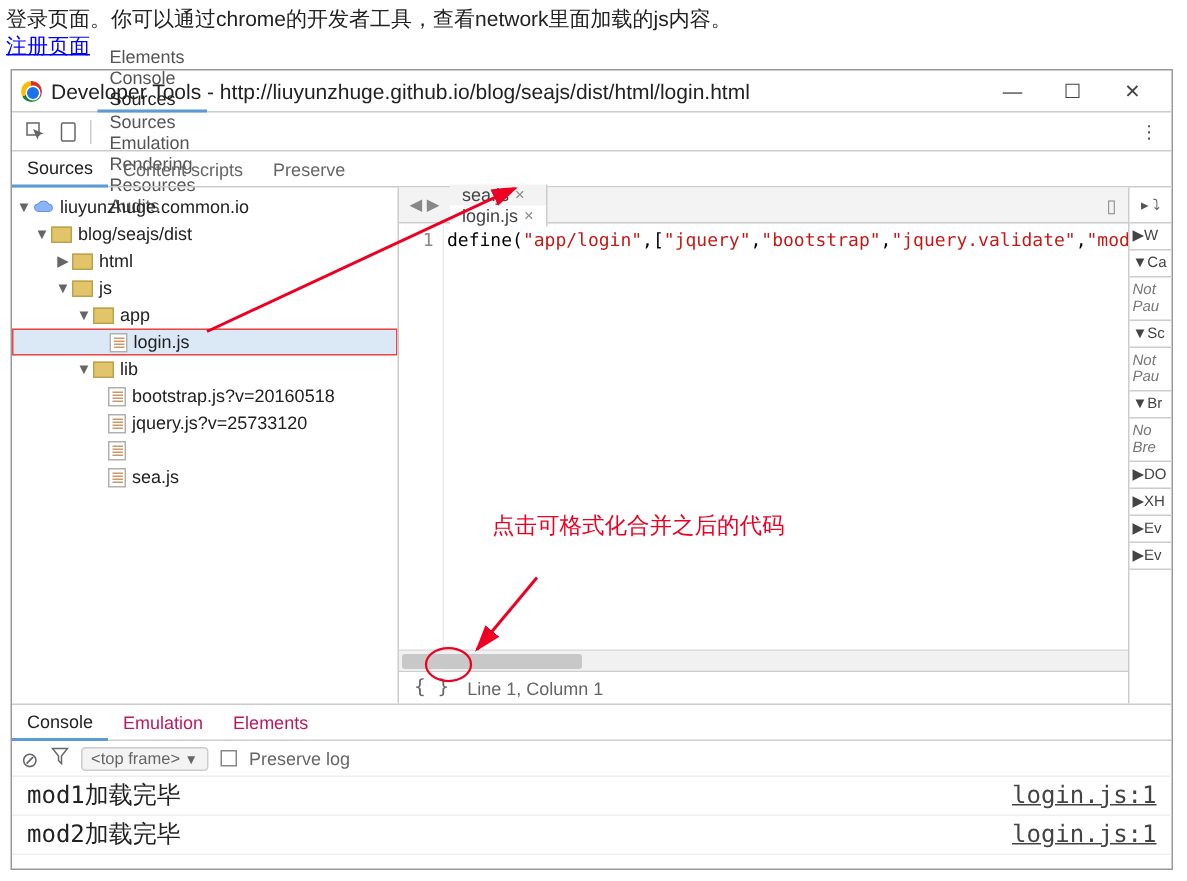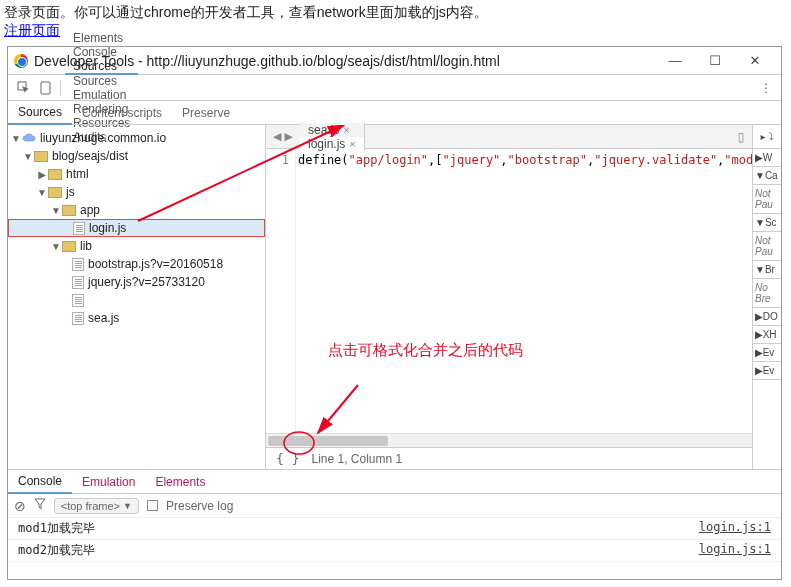--- a/index.html
+++ b/index.html
@@ -62,21 +62,21 @@
   .rs-section { border-bottom:1px solid #ccc; padding:3px 2px; font-style:italic; color:#777; line-height:1.1; }
   .rs-section .hdr{font-style:normal;color:#444;}
   
   .drawer { border-top:1px solid #ccc; display:flex; flex-direction:column; height:110px; }
   .drawer-tabs { display:flex; align-items:center; height:24px; border-bottom:1px solid #ccc; font-size:12px; }
   .drawer-tab { padding:0 10px; color:#be185d; height:100%; display:flex; align-items:center; }
   .drawer-tab.active { color:#222; border-bottom:2px solid #5a9bd5; margin-bottom:-1px; }
   .drawer-toolbar{display:flex;align-items:center;height:24px;border-bottom:1px solid #eee;padding:0 6px;gap:8px;color:#666;}
   .pill{background:#f3f3f3;border:1px solid #ccc;border-radius:3px;padding:1px 6px;font-size:11px;display:flex;align-items:center;gap:3px;}
   .chk{width:11px;height:11px;border:1px solid #888;display:inline-block;}
-  .console-rows{flex:1;overflow:auto;font-family:Consolas,monospace;font-size:12px;}
+  .console-rows{flex:1;overflow:auto;font-family:Consolas,monospace;font-size:16px;}
   .crow{display:flex;justify-content:space-between;padding:2px 10px;border-bottom:1px solid #f0f0f0;}
   .crow .src{color:#444;text-decoration:underline;}
   
   .anno { position:absolute; pointer-events:none; }
   .anno text{font-family:Arial,"Microsoft YaHei",sans-serif;}
 </style>
 </head>
 <body>
 
 

